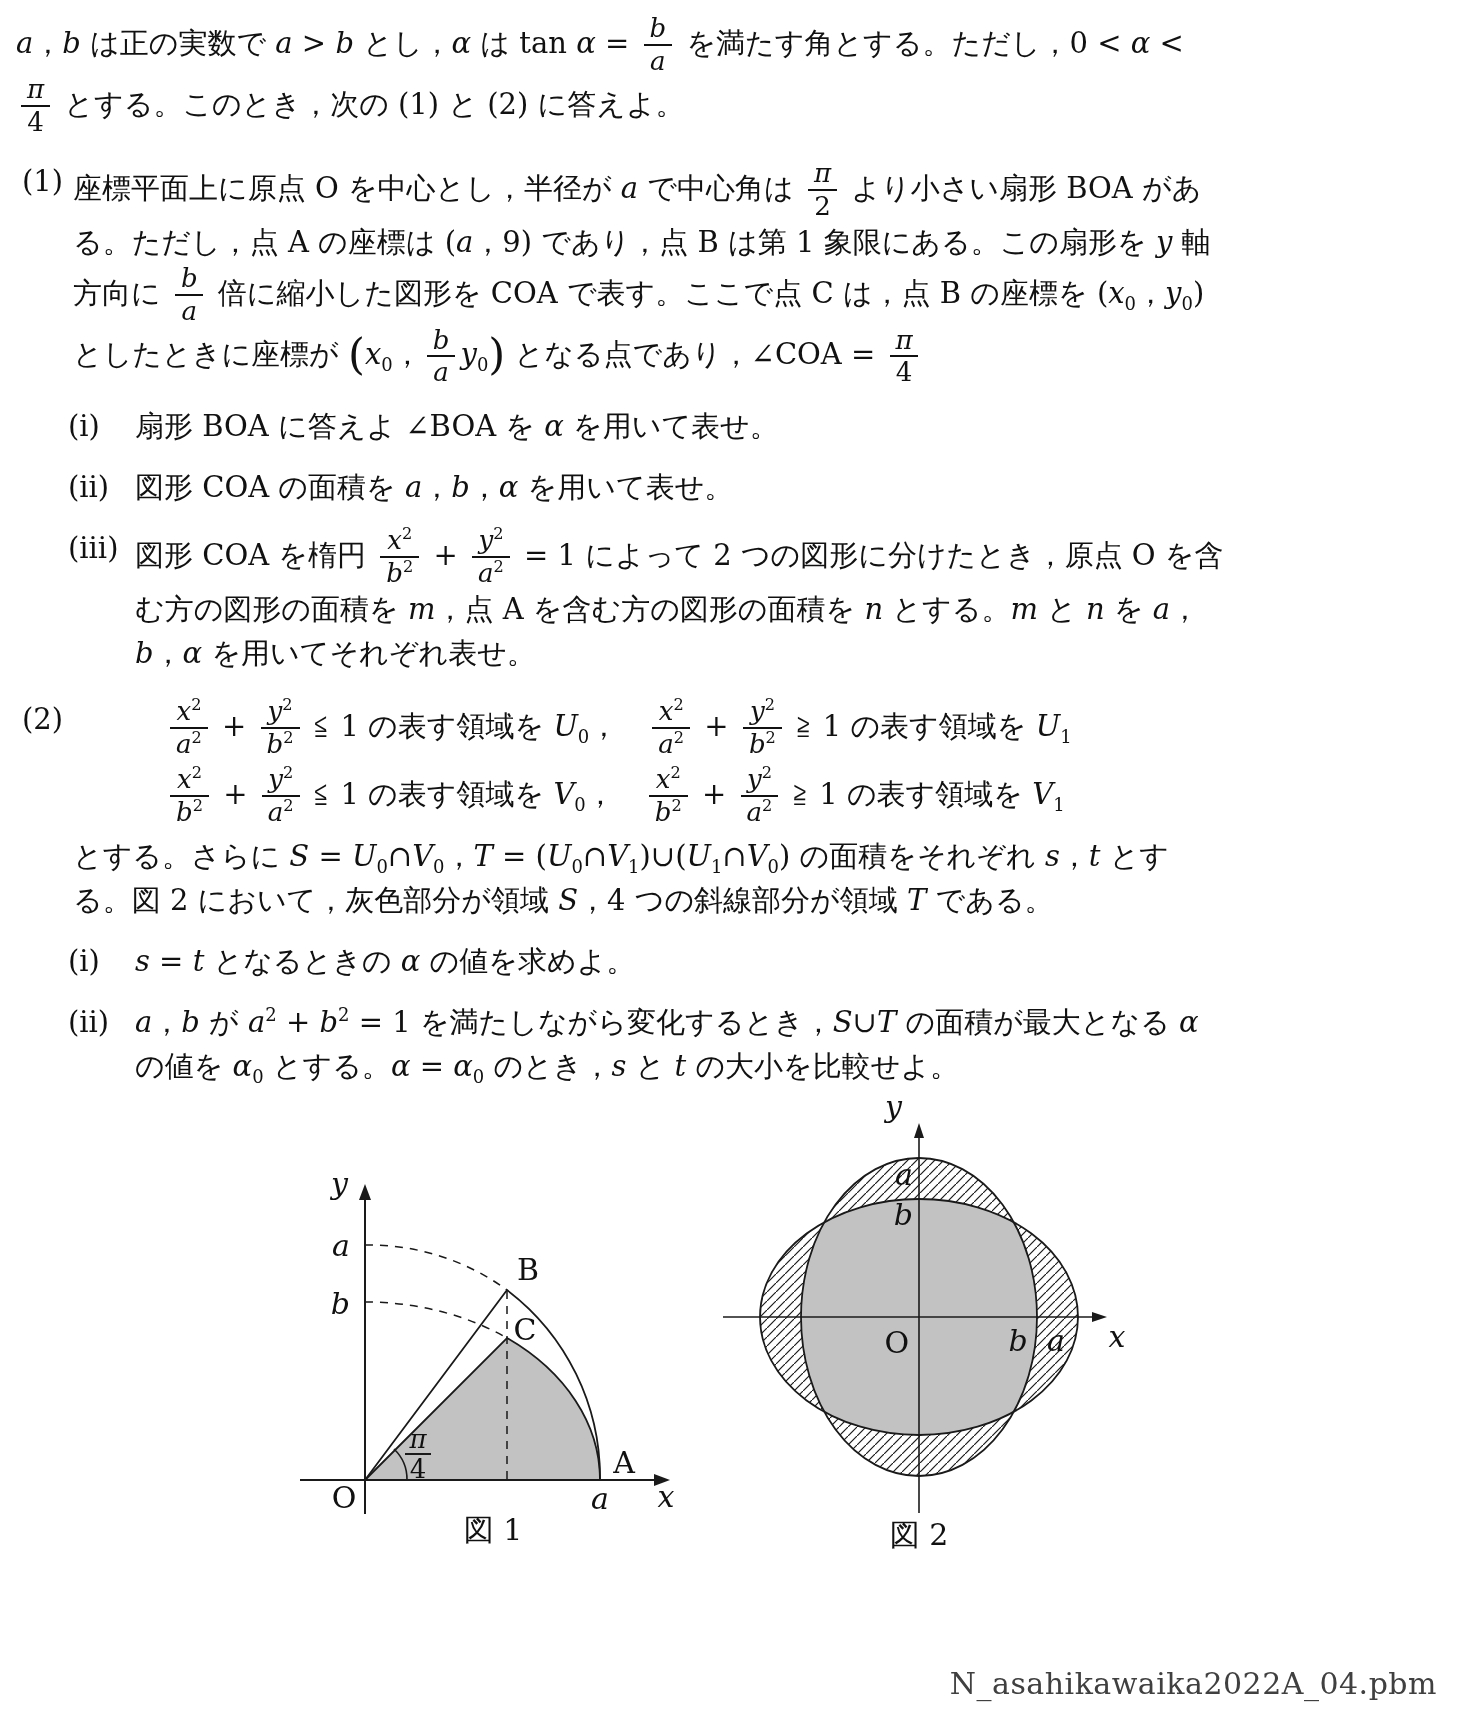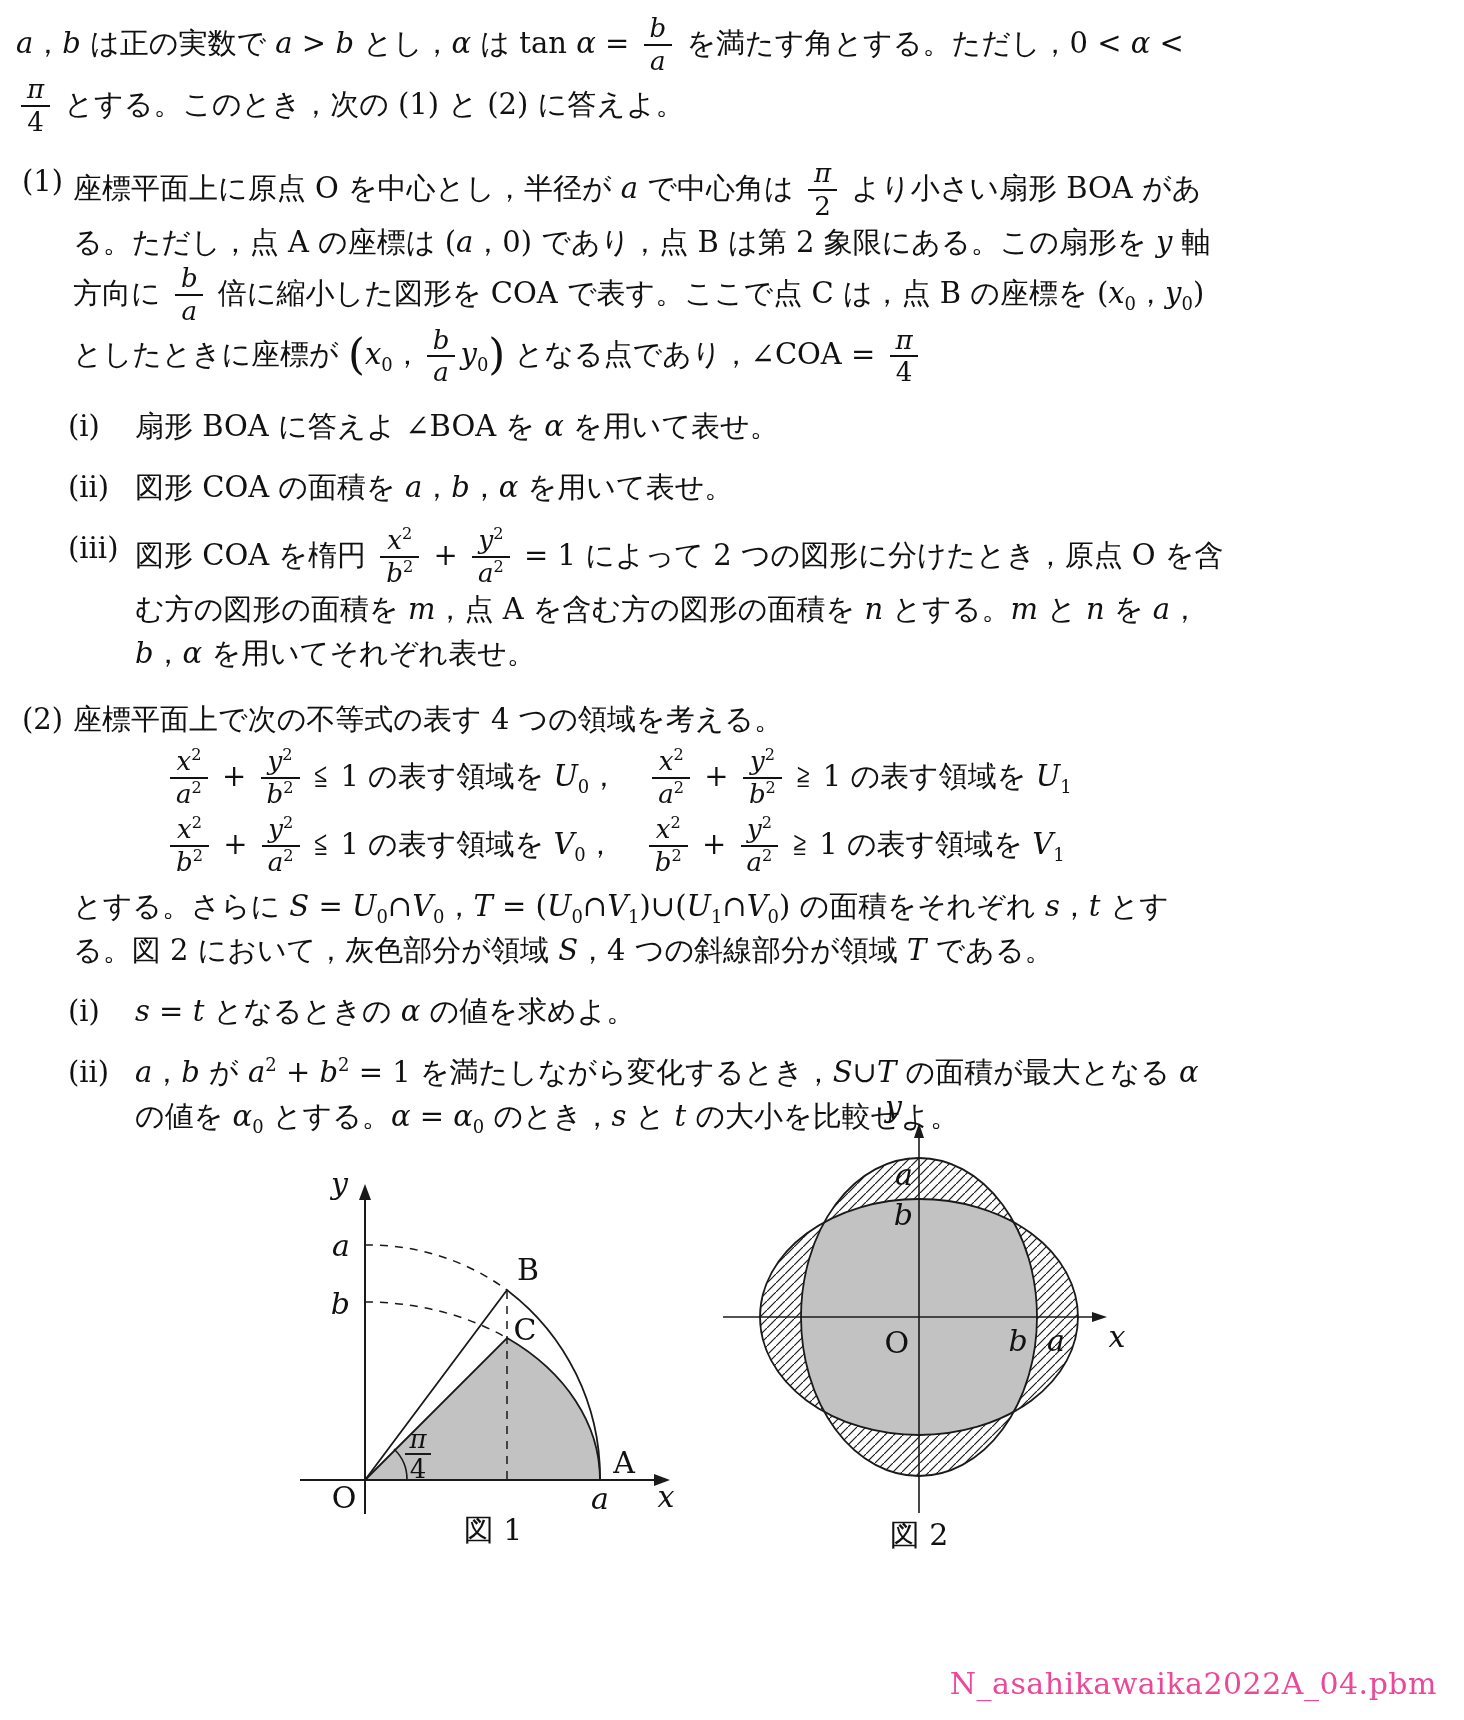--- a/index.html
+++ b/index.html
@@ -27,21 +27,21 @@
     vertical-align:middle;margin:0 5px;font-size:0.9em;line-height:1.1;
   }
   .fnum{display:block;padding:0 6px 1px;}
   .fden{display:block;border-top:2px solid #111;padding:1px 6px 0;}
   .bigp{font-size:1.5em;font-weight:300;vertical-align:-0.12em;}
   .figsvg{position:absolute;}
   #fig1{left:278px;top:1168px;}
   #fig2{left:695px;top:1085px;}
   .footer{
     position:absolute;top:1666px;right:27px;
-    font-size:30px;color:#ec4899;letter-spacing:0.5px;
+    font-size:30px;color:#404040;letter-spacing:0.5px;
     font-family:"DejaVu Serif","Liberation Serif",serif;
   }
   svg text{font-family:"DejaVu Serif","Liberation Serif",serif;font-size:30px;fill:#111;}
   svg text.it{font-style:italic;}
   svg text.small{font-size:26px;}
 </style>
 </head>
 <body>
 
 <div class="doc">
@@ -50,40 +50,40 @@
       <div class="block intro"><span class="btext"><span class="mi">a</span><span>，</span><span class="mi">b</span><span> は正の実数で </span><span class="mi">a</span><span> &gt; </span><span class="mi">b</span><span> とし，</span><span class="mi">α</span><span> は tan </span><span class="mi">α</span><span> = </span><span class="frac">
             <span class="fnum"><span class="mi">b</span></span>
             <span class="fden"><span class="mi">a</span></span>
           </span><span> を満たす角とする。ただし，0 &lt; </span><span class="mi">α</span><span> &lt; </span><span class="frac">
             <span class="fnum"><span class="mi">π</span></span>
             <span class="fden"><span>4</span></span>
           </span><span> とする。このとき，次の (1) と (2) に答えよ。</span></span></div>
       <div class="block part"><span class="blabel">(1)</span><span class="btext"><span>座標平面上に原点 O を中心とし，半径が </span><span class="mi">a</span><span> で中心角は </span><span class="frac">
             <span class="fnum"><span class="mi">π</span></span>
             <span class="fden"><span>2</span></span>
-          </span><span> より小さい扇形 BOA がある。ただし，点 A の座標は (</span><span class="mi">a</span><span>，0) であり，点 B は第 2 象限にある。この扇形を </span><span class="mi">y</span><span> 軸方向に </span><span class="frac">
+          </span><span> より小さい扇形 BOA がある。ただし，点 A の座標は (</span><span class="mi">a</span><span>，9) であり，点 B は第 1 象限にある。この扇形を </span><span class="mi">y</span><span> 軸方向に </span><span class="frac">
             <span class="fnum"><span class="mi">b</span></span>
             <span class="fden"><span class="mi">a</span></span>
           </span><span> 倍に縮小した図形を COA で表す。ここで点 C は，点 B の座標を (</span><span class="mi">x</span><sub>0</sub><span>，</span><span class="mi">y</span><sub>0</sub><span>) としたときに座標が </span><span class="bigp">(</span><span class="mi">x</span><sub>0</sub><span>，</span><span class="frac">
             <span class="fnum"><span class="mi">b</span></span>
             <span class="fden"><span class="mi">a</span></span>
           </span><span class="mi">y</span><sub>0</sub><span class="bigp">)</span><span> となる点であり，∠COA = </span><span class="frac">
             <span class="fnum"><span class="mi">π</span></span>
             <span class="fden"><span>4</span></span>
           </span></span></div>
       <div class="block item"><span class="blabel">(i)</span><span class="btext"><span>扇形 BOA に答えよ ∠BOA を </span><span class="mi">α</span><span> を用いて表せ。</span></span></div>
       <div class="block item"><span class="blabel">(ii)</span><span class="btext"><span>図形 COA の面積を </span><span class="mi">a</span><span>，</span><span class="mi">b</span><span>，</span><span class="mi">α</span><span> を用いて表せ。</span></span></div>
       <div class="block item"><span class="blabel">(iii)</span><span class="btext"><span>図形 COA を楕円 </span><span class="frac">
             <span class="fnum"><span class="mi">x</span><sup>2</sup></span>
             <span class="fden"><span class="mi">b</span><sup>2</sup></span>
           </span><span> + </span><span class="frac">
             <span class="fnum"><span class="mi">y</span><sup>2</sup></span>
             <span class="fden"><span class="mi">a</span><sup>2</sup></span>
           </span><span> = 1 によって 2 つの図形に分けたとき，原点 O を含む方の図形の面積を </span><span class="mi">m</span><span>，点 A を含む方の図形の面積を </span><span class="mi">n</span><span> とする。</span><span class="mi">m</span><span> と </span><span class="mi">n</span><span> を </span><span class="mi">a</span><span>，</span><span class="mi">b</span><span>，</span><span class="mi">α</span><span> を用いてそれぞれ表せ。</span></span></div>
-      <div class="block part"><span class="blabel">(2)</span><span class="btext"><span>座標平面上で次の不等式の表す 4 つの領域を考える。</span></span></div>
+      <div class="block part"><span class="blabel">(2)</span></div>
       <div class="block disp"><span class="btext"><span class="frac">
             <span class="fnum"><span class="mi">x</span><sup>2</sup></span>
             <span class="fden"><span class="mi">a</span><sup>2</sup></span>
           </span><span> + </span><span class="frac">
             <span class="fnum"><span class="mi">y</span><sup>2</sup></span>
             <span class="fden"><span class="mi">b</span><sup>2</sup></span>
           </span><span> ≦ 1 の表す領域を </span><span class="mi">U</span><sub>0</sub><span>，　</span><span class="frac">
             <span class="fnum"><span class="mi">x</span><sup>2</sup></span>
             <span class="fden"><span class="mi">a</span><sup>2</sup></span>
           </span><span> + </span><span class="frac">

